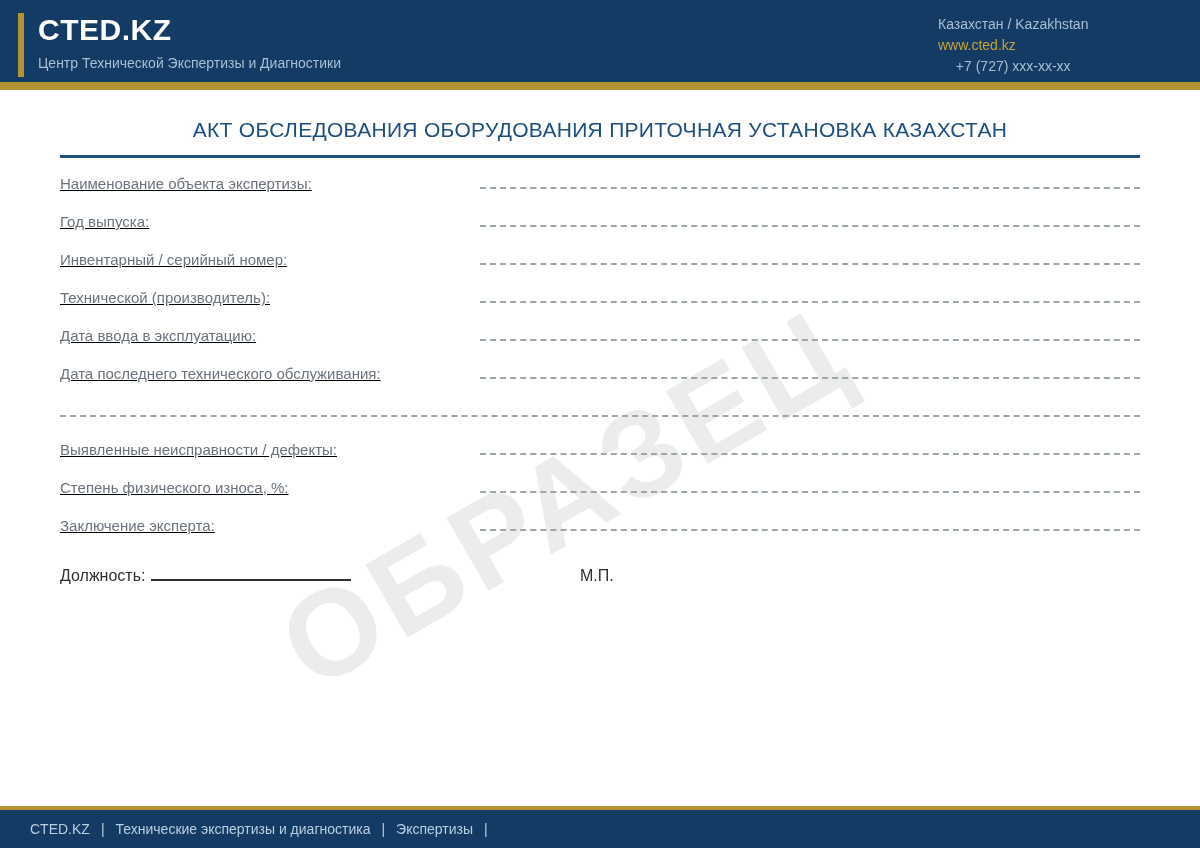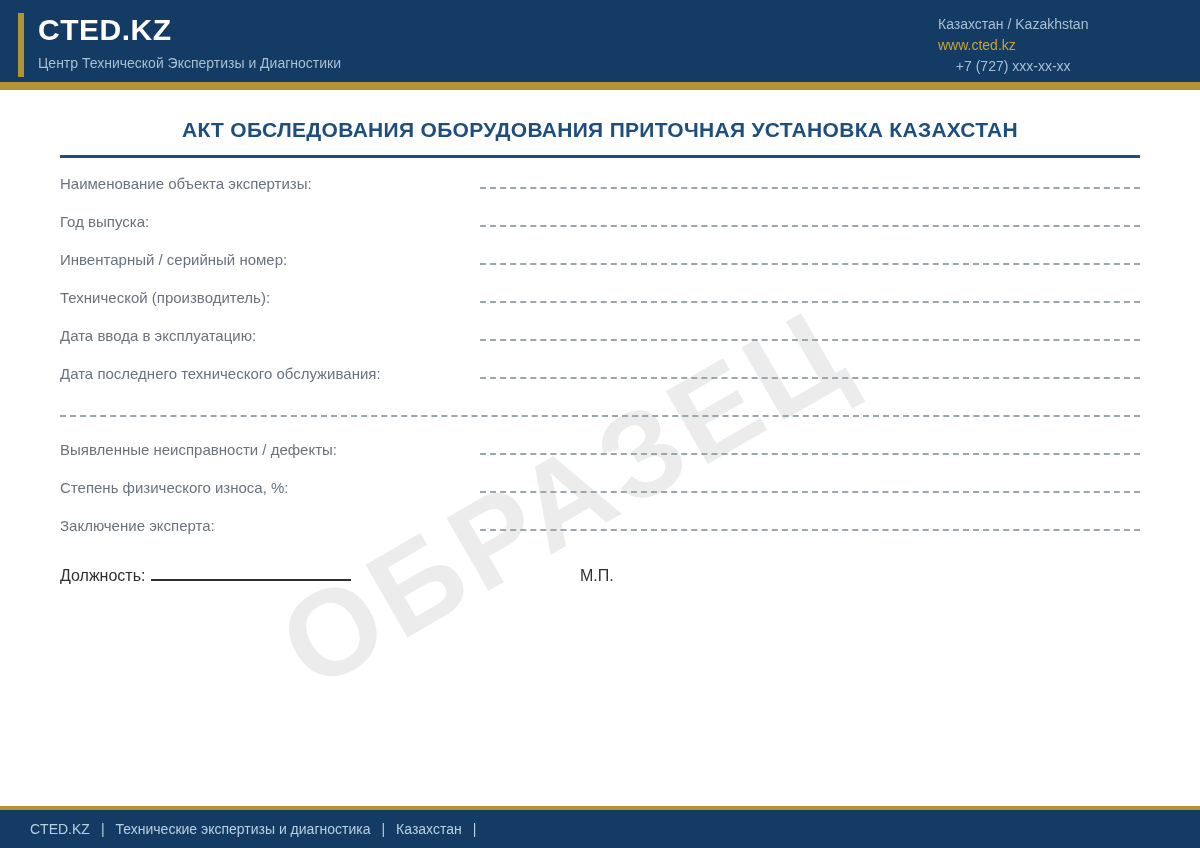--- a/index.html
+++ b/index.html
@@ -31,28 +31,28 @@
   .main{position:absolute; top:98px; left:0; width:1200px; bottom:42px;}
   .watermark{
     position:absolute; left:565px; top:400px;
     transform:translate(-50%,-50%) rotate(-30deg);
     font-size:122px; font-weight:700; letter-spacing:6px;
     color:var(--watermark); white-space:nowrap; z-index:0; user-select:none;
   }
   .doc-title{
     position:relative; z-index:1;
     margin:20px 60px 0; text-align:center;
-    color:var(--title-blue); font-size:21px; font-weight:700; letter-spacing:.3px;
+    color:var(--title-blue); font-size:21px; font-weight:400; letter-spacing:.3px;
   }
   .title-rule{
     position:relative; z-index:1;
     margin:13px 60px 0; height:3px; background:var(--title-blue);
   }
   .fields{position:relative; z-index:1; margin:13px 60px 0;}
-  .field-row{display:flex; height:38px;}
+  .field-row{display:flex; height:38px;text-decoration:underline;}
   .field-label{
     width:420px; flex:none; padding-top:4px;
     color:var(--label-gray); font-size:15px;
   }
   .field-line{
     flex:1; height:18px; border-bottom:2px dashed var(--dash-gray);
   }
   
   .sig{position:relative; z-index:1; margin:16px 60px 0; color:var(--sig-dark); font-size:16px;}
   .sig-row{display:flex; margin-bottom:15px;}
@@ -148,15 +148,15 @@
       </div>
     </div>
   </div>
 </div>
 
 <div class="footer">
   <span>CTED.KZ</span>
   <span class="sep">|</span>
   <span>Технические экспертизы и диагностика</span>
   <span class="sep">|</span>
-  <span>Казахстан</span>
+  <span>Экспертизы</span>
   <span class="sep">|</span>
 </div>
 
 </body></html>

